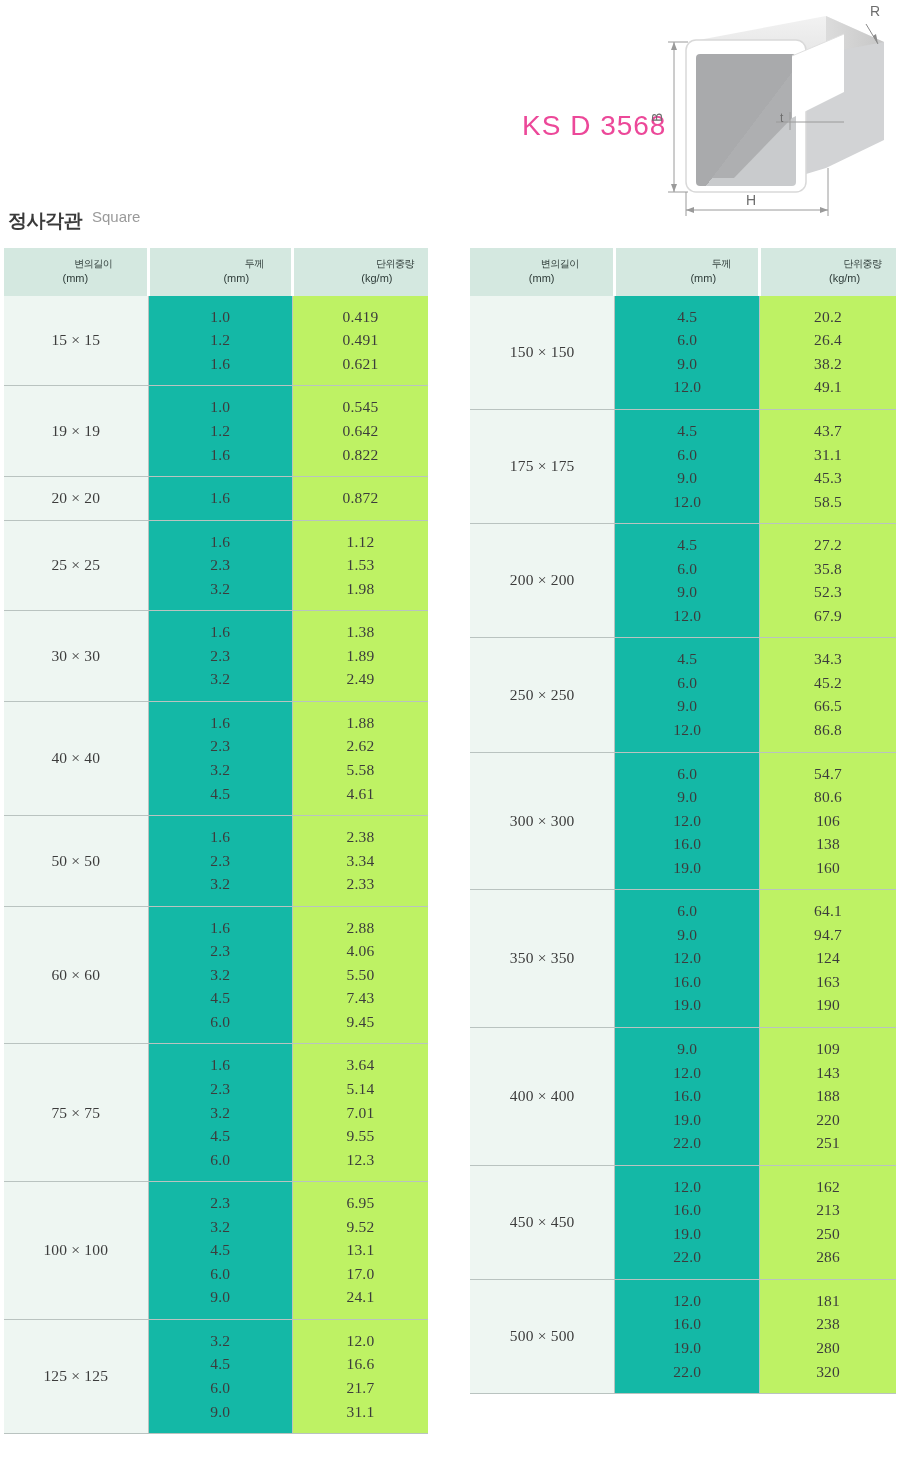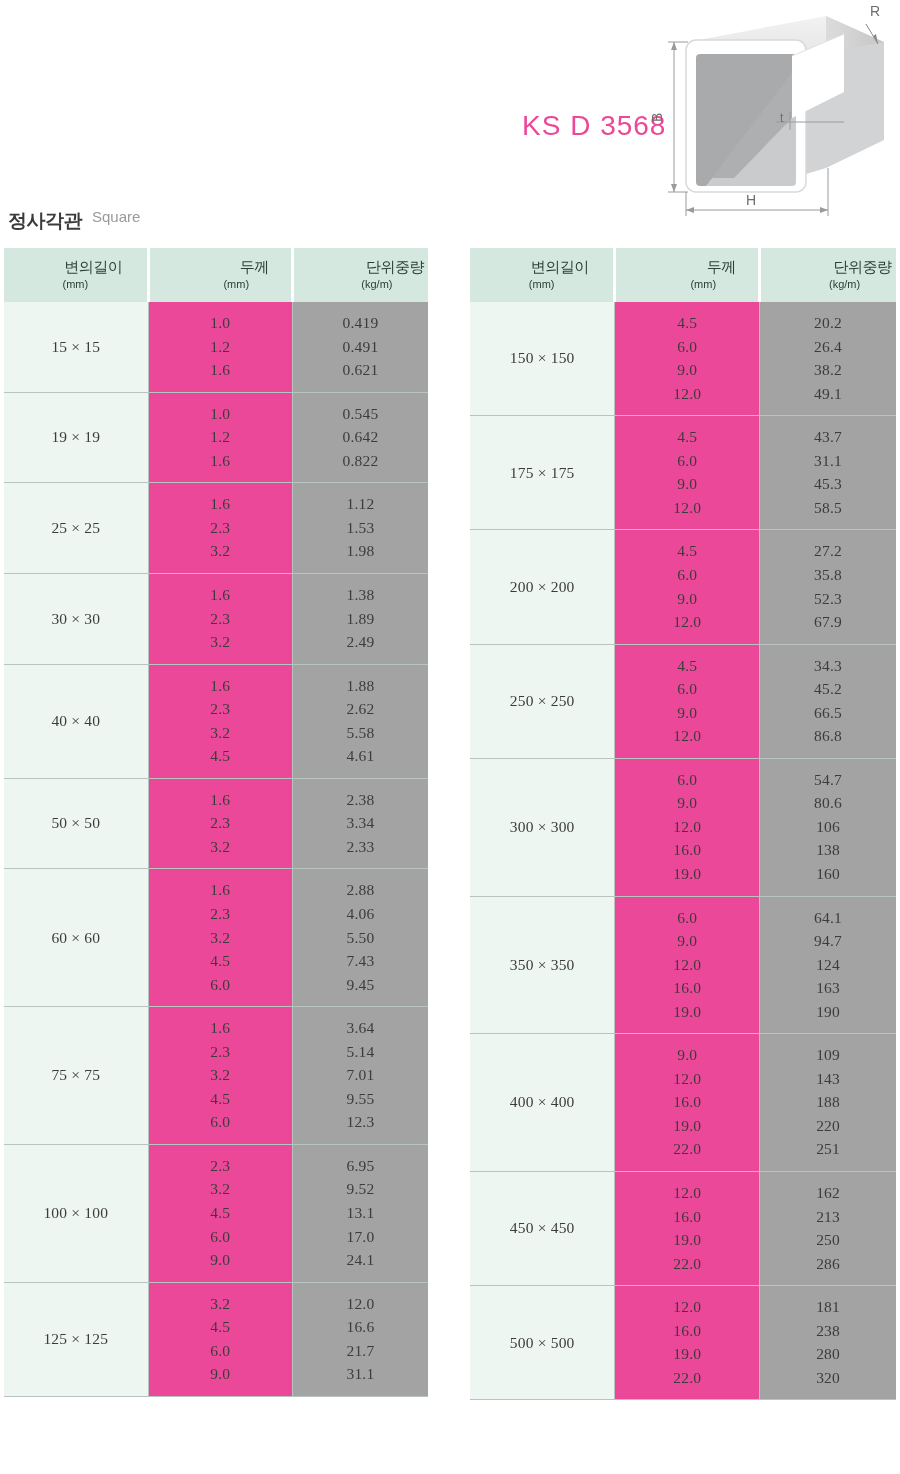--- a/index.html
+++ b/index.html
@@ -88,21 +88,21 @@
     border: none;
     padding: 10px 0 11px 0;
     text-align: center;
     vertical-align: middle;
     font-family: "Liberation Sans", "DejaVu Sans", sans-serif;
     font-weight: normal;
     color: #2f3c39;
   }
   .spec-table thead th + th { border-left: 3px solid #ffffff; padding-left: 32px; }
 
-  .th-main { display: block; font-size: 15px; letter-spacing: -0.5px; line-height: 1.25; margin-left: 36px; }
+  .th-main { display: block; font-size: 10px; letter-spacing: -0.5px; line-height: 1.25; margin-left: 36px; }
   .th-unit { display: block; font-size: 11px; line-height: 1.3; }
 
   .spec-table tbody td {
     border-top: 1px solid #b9c3c0;
     text-align: center;
     vertical-align: middle;
     font-size: 15.5px;
     line-height: 1.52;
     padding: 9px 0 10px 0;
     letter-spacing: 0.2px;
@@ -111,26 +111,26 @@
   }
   .spec-table tbody tr:first-child td { border-top: none; }
   .spec-table tbody tr:last-child td  { border-bottom: 1px solid #b9c3c0; }
 
   td.cell-size {
     background: #eef6f2;
     color: #444;
     font-size: 15.5px;
   }
   td.cell-thick {
-    background: #ec4899;
+    background: #14b8a6;
     border-left: 1px solid #b9c3c0;
     border-right: 1px solid #b9c3c0;
   }
   td.cell-weight {
-    background: #a3a3a3;
+    background: #bef264;
     color: #4a4233;
   }
   .spec-table tbody tr:first-child td.cell-thick,
   .spec-table tbody tr:first-child td.cell-size,
   .spec-table tbody tr:first-child td.cell-weight { border-top: none; }
 </style>
 </head>
 <body>
 
 <div id="header-area">
@@ -256,20 +256,25 @@
         <tr>
           <td class="cell-size">19 × 19</td>
           <td class="cell-thick">1.0
 1.2
 1.6</td>
           <td class="cell-weight">0.545
 0.642
 0.822</td>
         </tr>
         <tr>
+          <td class="cell-size">20 × 20</td>
+          <td class="cell-thick">1.6</td>
+          <td class="cell-weight">0.872</td>
+        </tr>
+        <tr>
           <td class="cell-size">25 × 25</td>
           <td class="cell-thick">1.6
 2.3
 3.2</td>
           <td class="cell-weight">1.12
 1.53
 1.98</td>
         </tr>
         <tr>
           <td class="cell-size">30 × 30</td>

